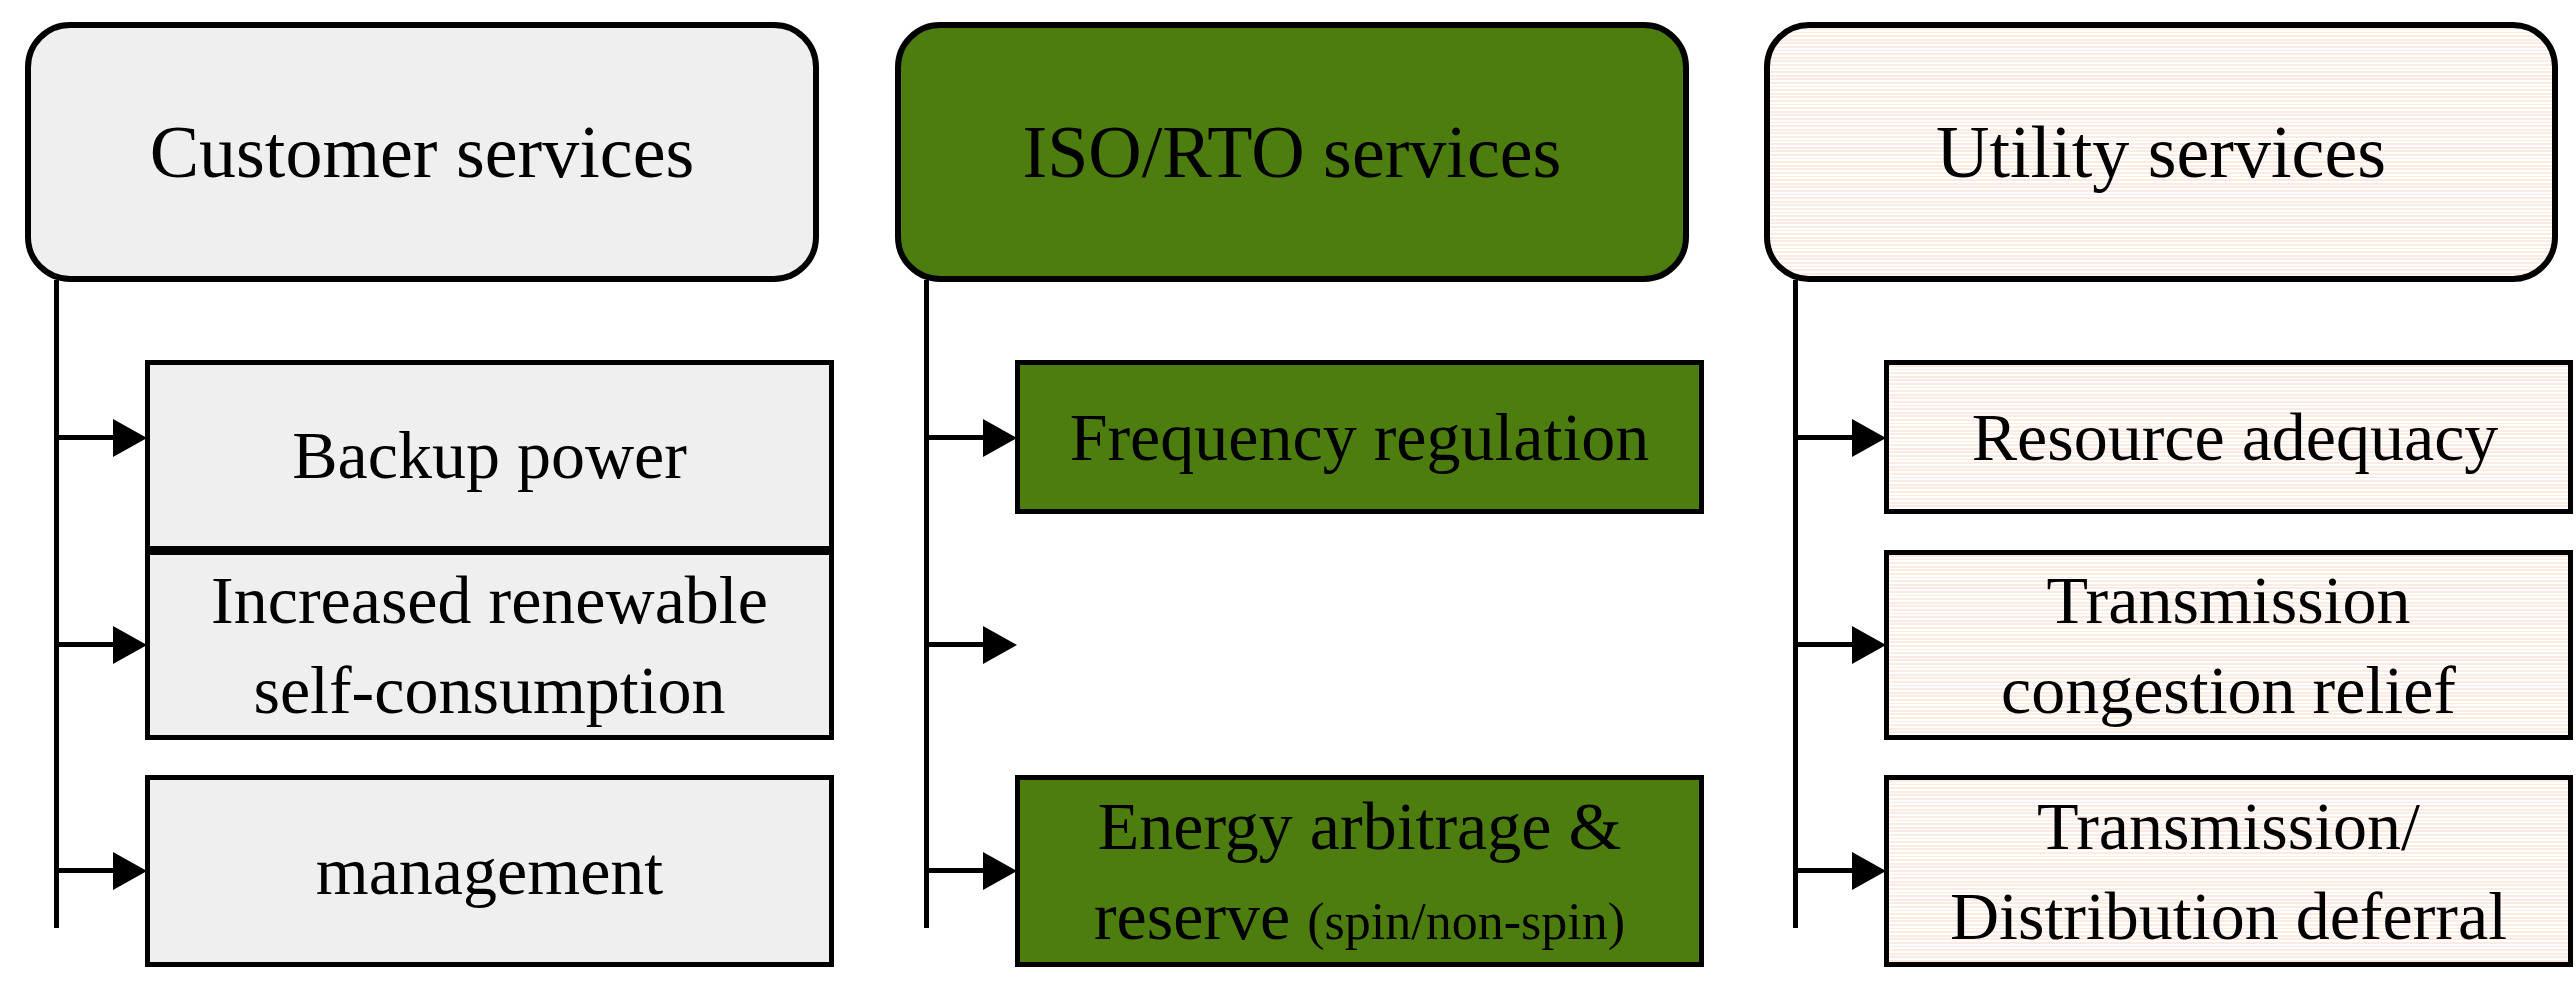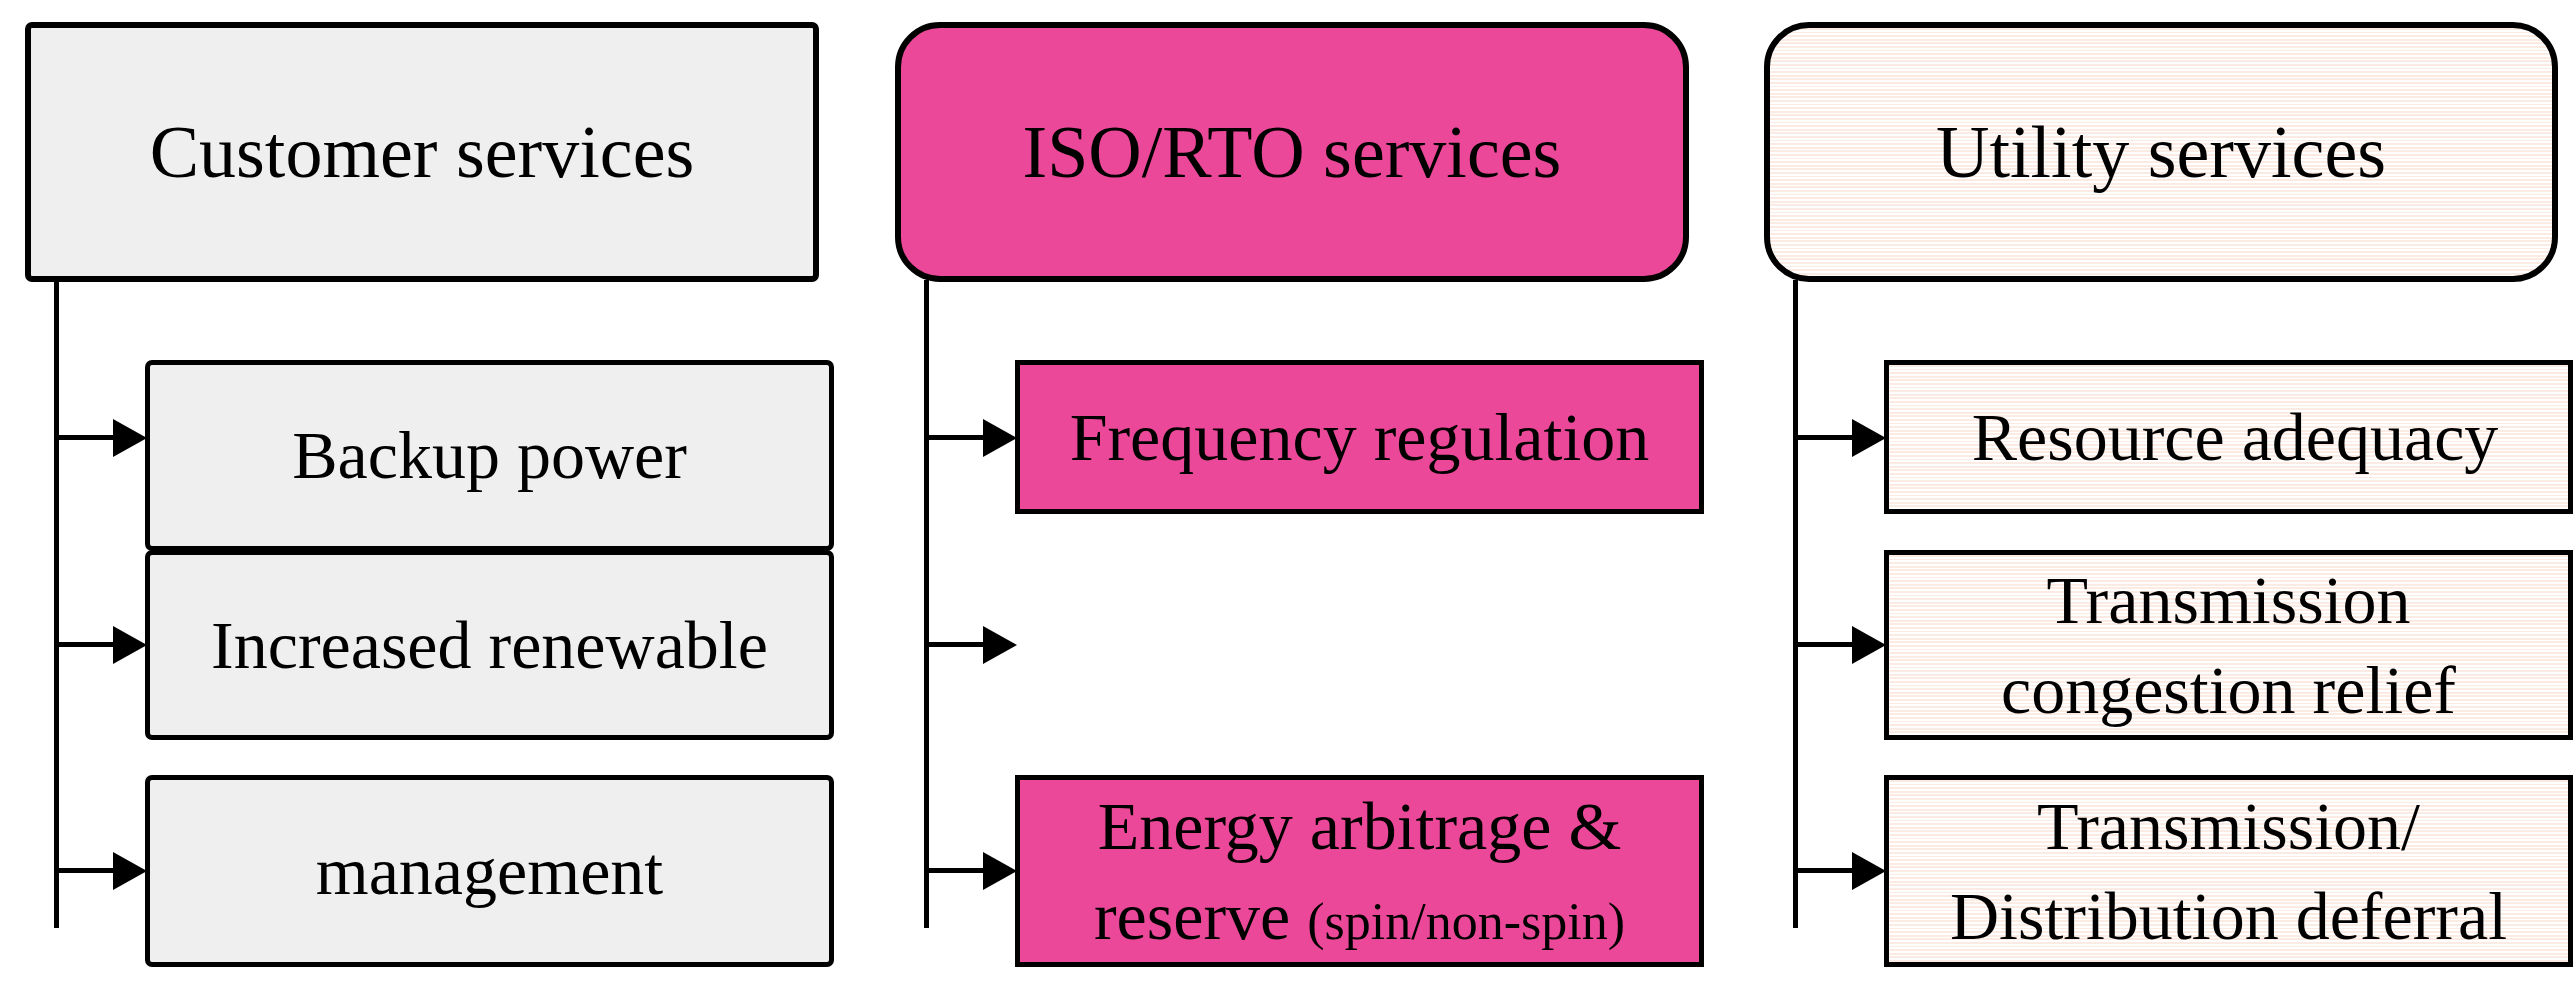--- a/index.html
+++ b/index.html
@@ -17,22 +17,22 @@
     border:6.3px solid #000;border-radius:45px;box-sizing:border-box;
     display:flex;align-items:center;justify-content:center;
     font-size:74px;white-space:nowrap;
   }
   .item-box{
     position:absolute;left:145px;width:689px;
     border:5.4px solid #000;box-sizing:border-box;
     display:flex;flex-direction:column;align-items:center;justify-content:center;
     font-size:68px;line-height:1.33;text-align:center;white-space:nowrap;
   }
-  .col-gray  .header-box,.col-gray  .item-box{background:#efefef;border-radius:7px;}
-  .col-blue  .header-box,.col-blue  .item-box{background:#ec4899;}
+  .col-gray  .header-box,.col-gray  .item-box{background:#efefef;}
+  .col-blue  .header-box,.col-blue  .item-box{background:#4d7c0f;}
   .col-peach .header-box,.col-peach .item-box{
     background:repeating-linear-gradient(to bottom,#fcebe2 0 1.8px,#ffffff 1.8px 3.6px);
   }
   .vline{position:absolute;left:54px;top:280px;width:4.5px;height:648px;background:#000;}
   .arrow-shaft{position:absolute;left:56px;width:61px;height:4.5px;background:#000;}
   .arrow-head{
     position:absolute;left:113px;width:0;height:0;
     border-left:34px solid #000;
     border-top:19px solid transparent;
     border-bottom:19px solid transparent;
@@ -48,20 +48,21 @@
       <div class="vline"></div>
       <div class="arrow-shaft" style="top: 435px;"></div>
       <div class="arrow-head" style="top: 419px;"></div>
       <div class="item-box" style="top: 360px; height: 191px;">
         <div>Backup power</div>
       </div>
       <div class="arrow-shaft" style="top: 642px;"></div>
       <div class="arrow-head" style="top: 626px;"></div>
       <div class="item-box" style="top: 550px; height: 190px;">
         <div>Increased renewable</div>
+        <div>self-consumption</div>
       </div>
       <div class="arrow-shaft" style="top: 868px;"></div>
       <div class="arrow-head" style="top: 852px;"></div>
       <div class="item-box" style="top: 775px; height: 192px;">
         <div>management</div>
       </div>
     </div>
     <div class="column col-blue" style="left: 870px;">
       <div class="header-box">ISO/RTO services</div>
       <div class="vline"></div>

